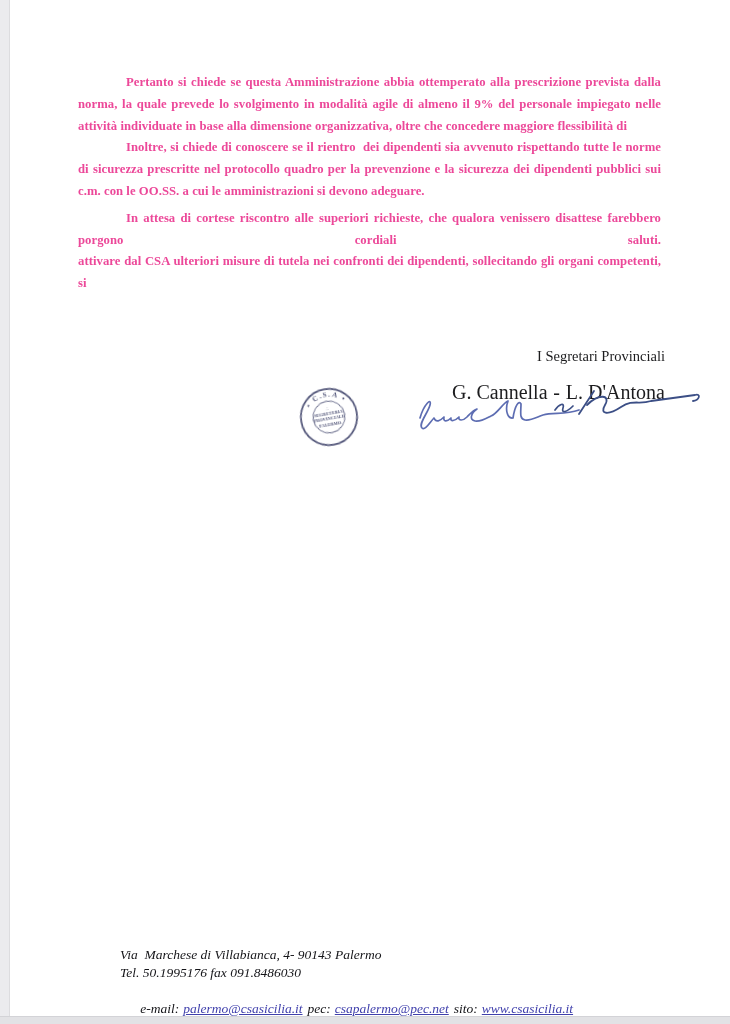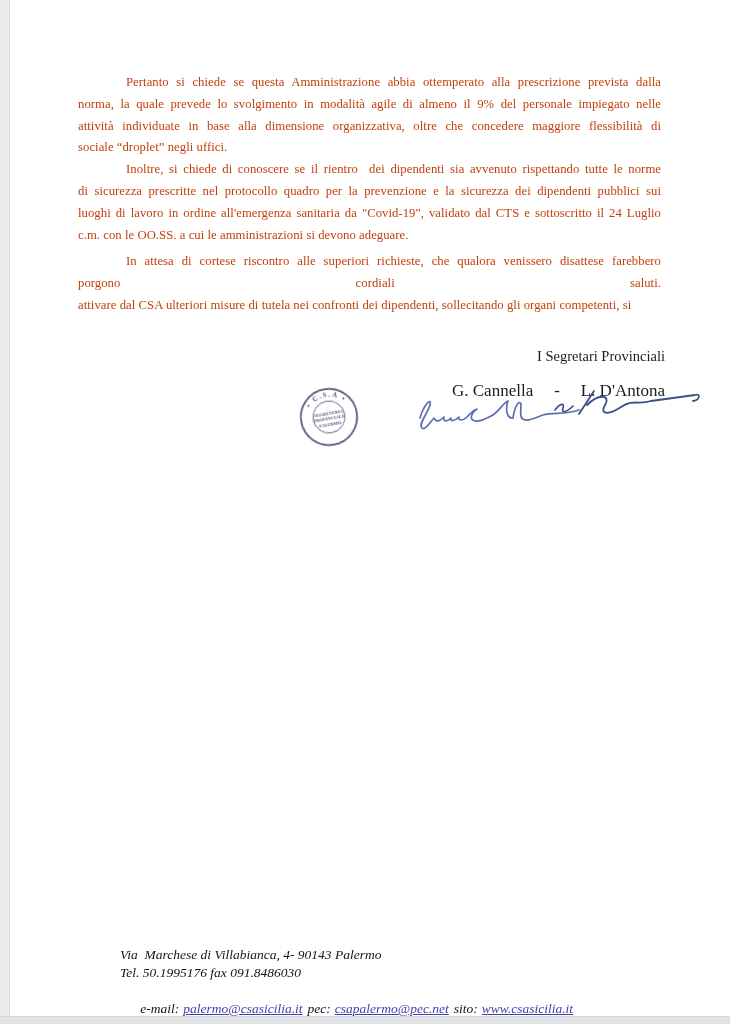--- a/index.html
+++ b/index.html
@@ -17,42 +17,43 @@
     background: #ebebee; border-right: 1px solid #dcdcdf;
   }
   .edge-bottom {
     position: absolute; left: 0; top: 1016px; width: 730px; height: 8px;
     background: #e2e2e5; border-top: 1px solid #d3d3d7;
   }
 
   
   .body-text {
     position: absolute; left: 78px; top: 72px; width: 583px;
-    font-size: 12.7px; line-height: 21.8px; color: #c2410c;
+    font-size: 12.7px; line-height: 21.8px; color: #ec4899;
     letter-spacing: 0.05px;
+    font-weight: bold;
   }
   .para .line {
     text-align: justify;
     text-align-last: justify;
     -moz-text-align-last: justify;
     white-space: pre-wrap;
   }
   .para .line:first-child { text-indent: 48px; }
   .para .line:last-child { text-align-last: left; -moz-text-align-last: left; }
   .para:nth-child(3) { margin-top: 5px; }
 
   
   .sig-title {
     position: absolute; left: 455px; top: 348px; width: 210px;
     font-size: 14.5px; color: #1c1c1e; text-align: right;
   }
   .sig-names {
     position: absolute; left: 452px; top: 381px; width: 213px;
     display: flex; justify-content: space-between; align-items: baseline;
-    font-size: 17px; color: #1c1c1e;
+    font-size: 20px; color: #1c1c1e;
   }
   .sig-ink { position: absolute; pointer-events: none; }
   .sig-cannella { left: 413px; top: 392px; }
   .sig-dantona  { left: 549px; top: 388px; }
 
   
   .stamp {
     position: absolute; left: 298px; top: 386px; width: 62px; height: 62px;
     transform: rotate(-10deg);
     filter: blur(0.35px);
@@ -75,26 +76,24 @@
 <div class="page">
 
   <div class="edge-left"></div>
   <div class="edge-bottom"></div>
 
   <div class="body-text">
       <div class="para">
         <div class="line">Pertanto si chiede se questa Amministrazione abbia ottemperato alla prescrizione prevista dalla</div>
         <div class="line">norma, la quale prevede lo svolgimento in modalità agile di almeno il 9% del personale impiegato nelle</div>
         <div class="line">attività individuate in base alla dimensione organizzativa, oltre che concedere maggiore flessibilità di</div>
-        <div class="line">sociale “droplet” negli uffici.</div>
       </div>
       <div class="para">
         <div class="line">Inoltre, si chiede di conoscere se il rientro  dei dipendenti sia avvenuto rispettando tutte le norme</div>
         <div class="line">di sicurezza prescritte nel protocollo quadro per la prevenzione e la sicurezza dei dipendenti pubblici sui</div>
-        <div class="line">luoghi di lavoro in ordine all'emergenza sanitaria da "Covid-19", validato dal CTS e sottoscritto il 24 Luglio</div>
         <div class="line">c.m. con le OO.SS. a cui le amministrazioni si devono adeguare.</div>
       </div>
       <div class="para">
         <div class="line">In attesa di cortese riscontro alle superiori richieste, che qualora venissero disattese farebbero</div>
         <div class="line">porgono cordiali saluti.</div>
         <div class="line">attivare dal CSA ulteriori misure di tutela nei confronti dei dipendenti, sollecitando gli organi competenti, si</div>
       </div>
     </div>
 
   <div class="sig-title">I Segretari Provinciali</div>

